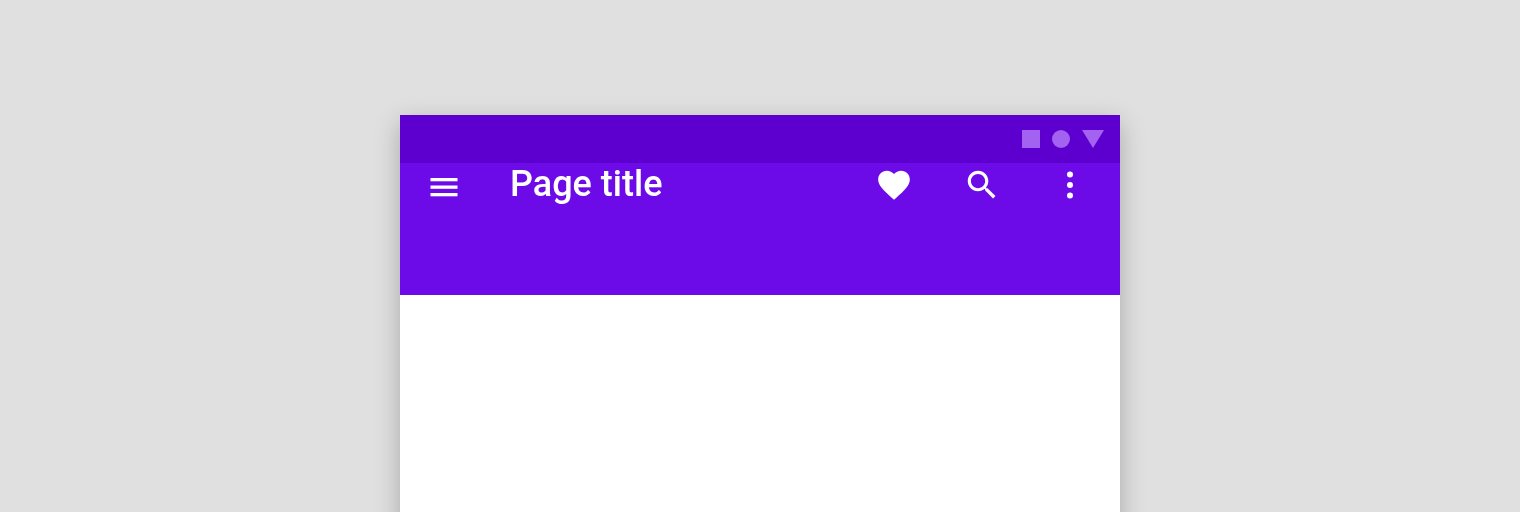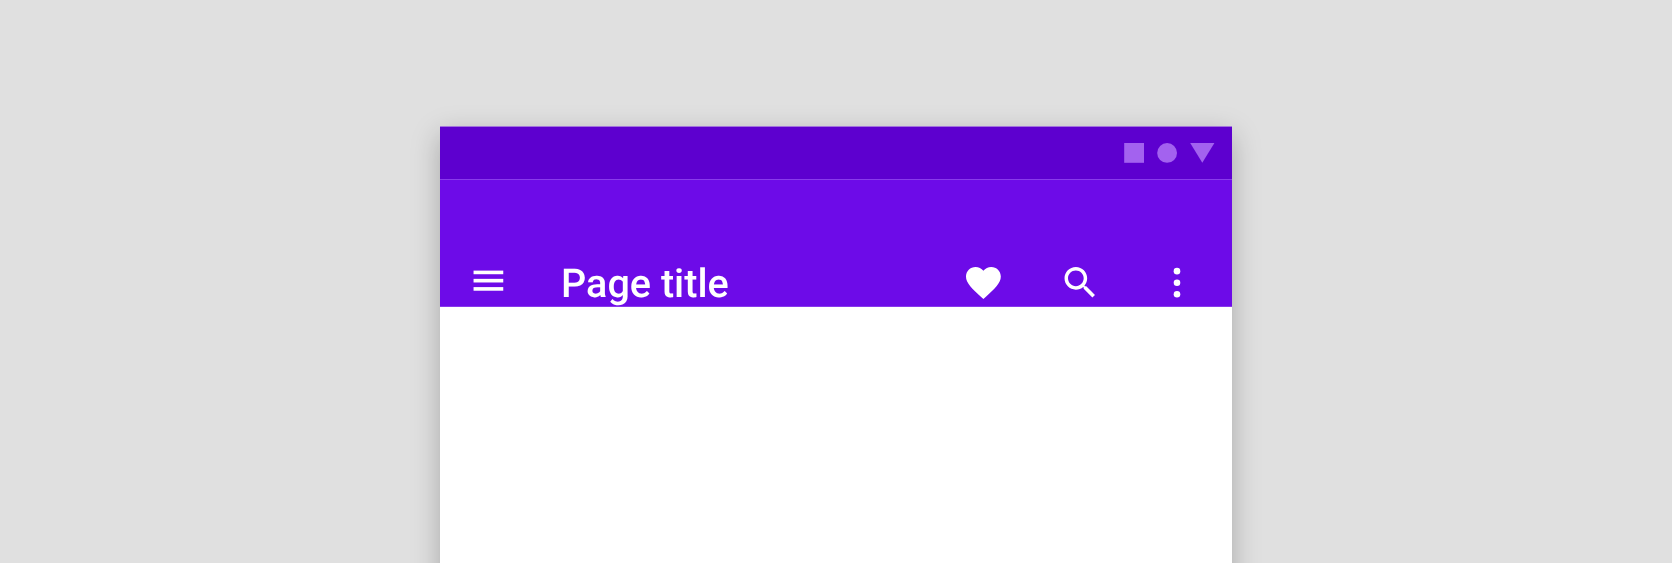--- a/index.html
+++ b/index.html
@@ -44,24 +44,24 @@
       border-radius: 50%;
     }
     .status-triangle {
       width: 0;
       height: 0;
       border-left: 11px solid transparent;
       border-right: 11px solid transparent;
       border-top: 18px solid #a362ef;
     }
     .app-bar {
-      height: 116px;
+      height: 132px;
       background: #6d0be8;
       display: flex;
-      align-items: flex-end;
+      align-items: flex-start;
       padding: 0 20px;
       color: #ffffff;
     }
     .menu-btn {
       width: 48px;
       height: 48px;
       display: flex;
       align-items: center;
       justify-content: center;
       cursor: pointer;

